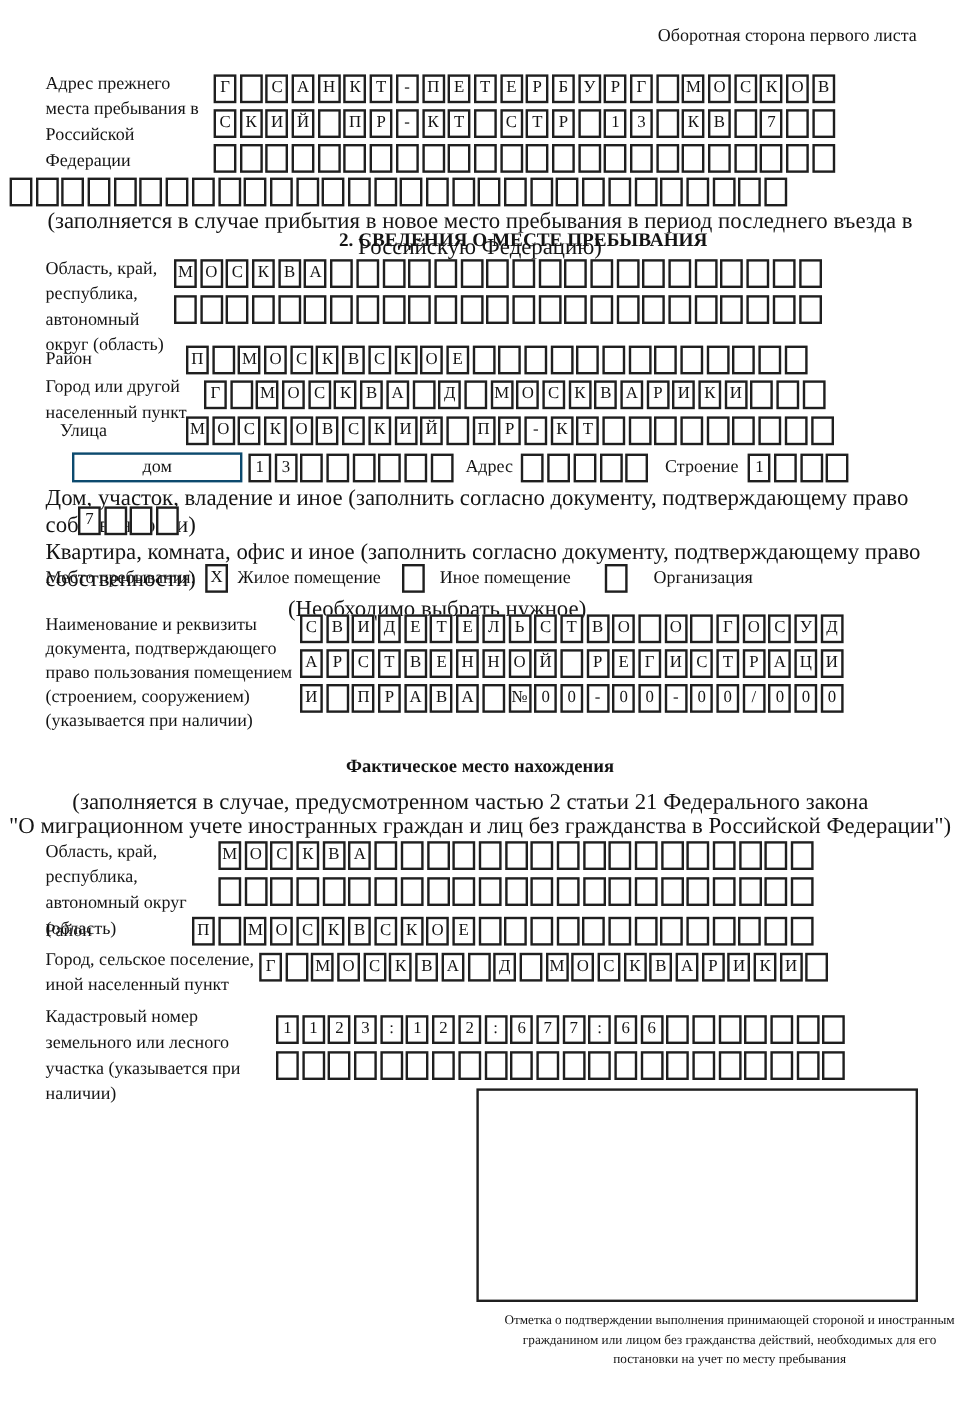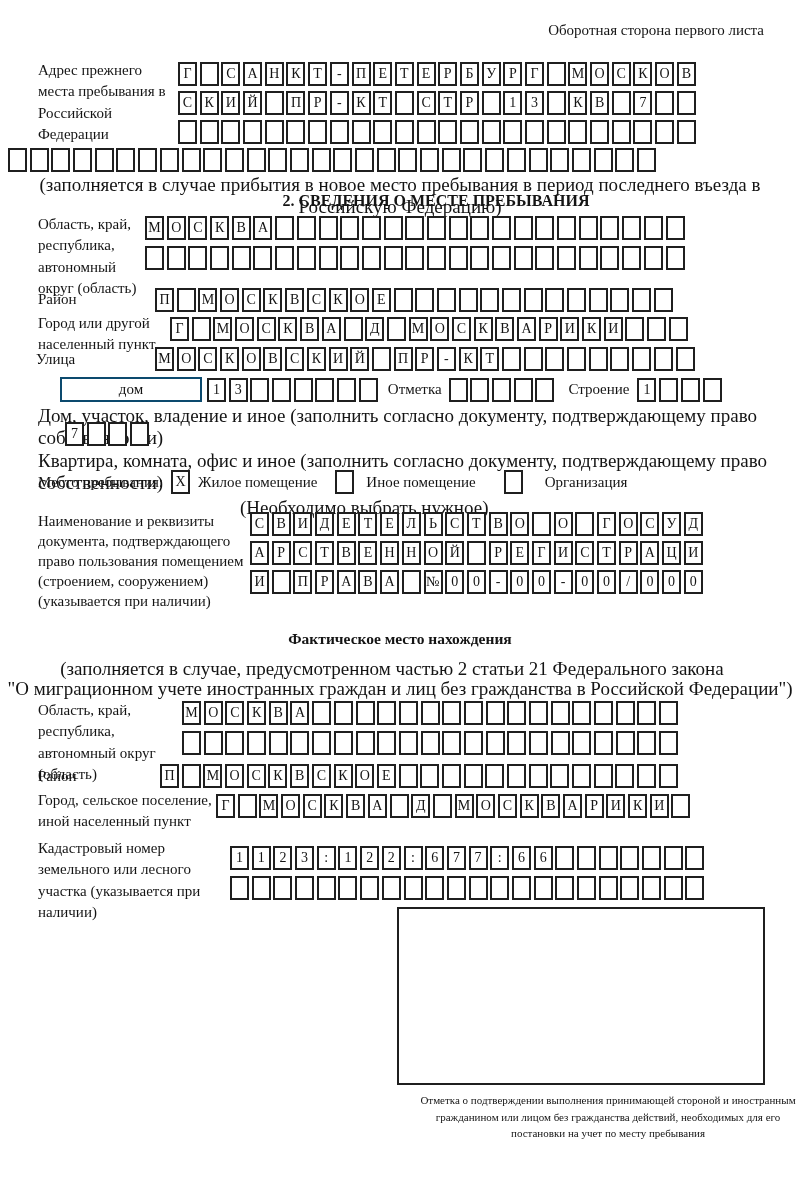--- a/index.html
+++ b/index.html
@@ -253,21 +253,21 @@
     <span class="cell">А</span>
     <span class="cell">Р</span>
     <span class="cell">И</span>
     <span class="cell">К</span>
     <span class="cell">И</span>
     <span class="cell"></span>
     <span class="cell"></span>
     <span class="cell"></span>
   </div>
 
-<div class="abs label" style="left:36px; top:349px;">Улица</div>
+<div class="abs label" style="left:50px; top:349px;">Улица</div>
 <div class="abs grid" style="left:155px; top:347px;">
     <span class="cell">М</span>
     <span class="cell">О</span>
     <span class="cell">С</span>
     <span class="cell">К</span>
     <span class="cell">О</span>
     <span class="cell">В</span>
     <span class="cell">С</span>
     <span class="cell">К</span>
     <span class="cell">И</span>
@@ -294,21 +294,21 @@
   <span class="grid" style="margin-left:5px;">
       <span class="cell">1</span>
       <span class="cell">3</span>
       <span class="cell"></span>
       <span class="cell"></span>
       <span class="cell"></span>
       <span class="cell"></span>
       <span class="cell"></span>
       <span class="cell"></span>
     </span>
-  <span class="opt-label" style="margin-left:10px;">Отметка</span>
+  <span class="opt-label" style="margin-left:10px;">Адрес</span>
   <span class="grid" style="margin-left:7px;">
       <span class="cell"></span>
       <span class="cell"></span>
       <span class="cell"></span>
       <span class="cell"></span>
       <span class="cell"></span>
     </span>
   <span class="opt-label" style="margin-left:14px;">Строение</span>
   <span class="grid" style="margin-left:8px;">
       <span class="cell">1</span>

